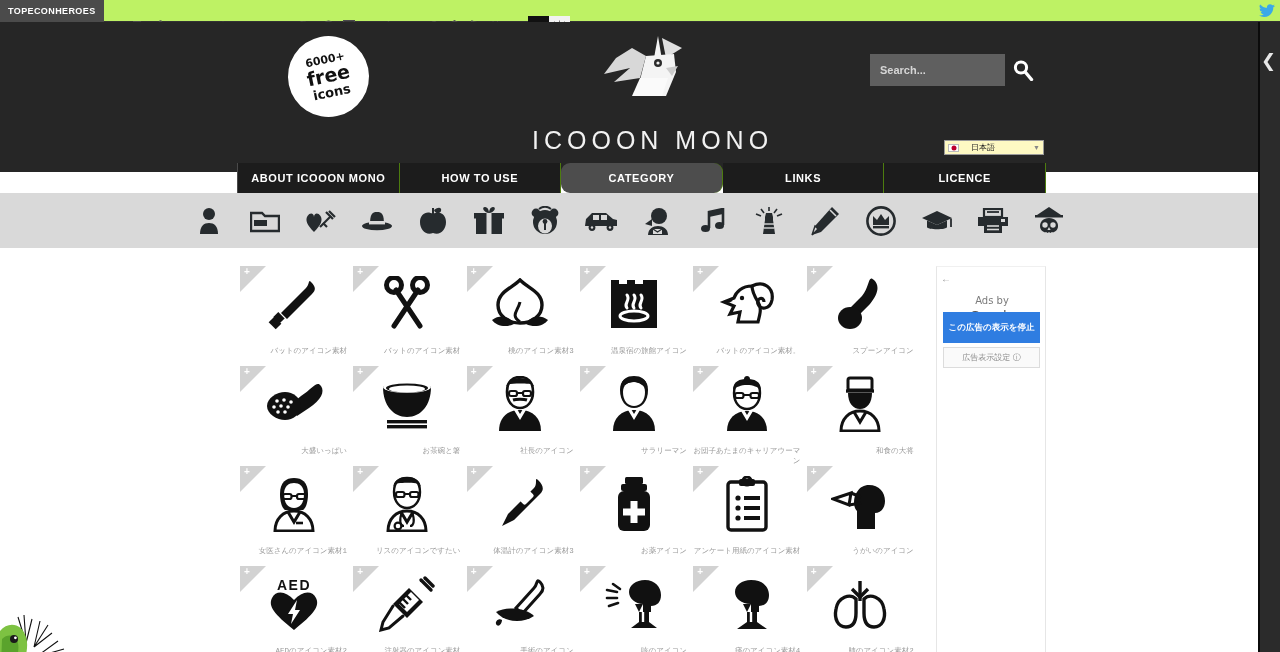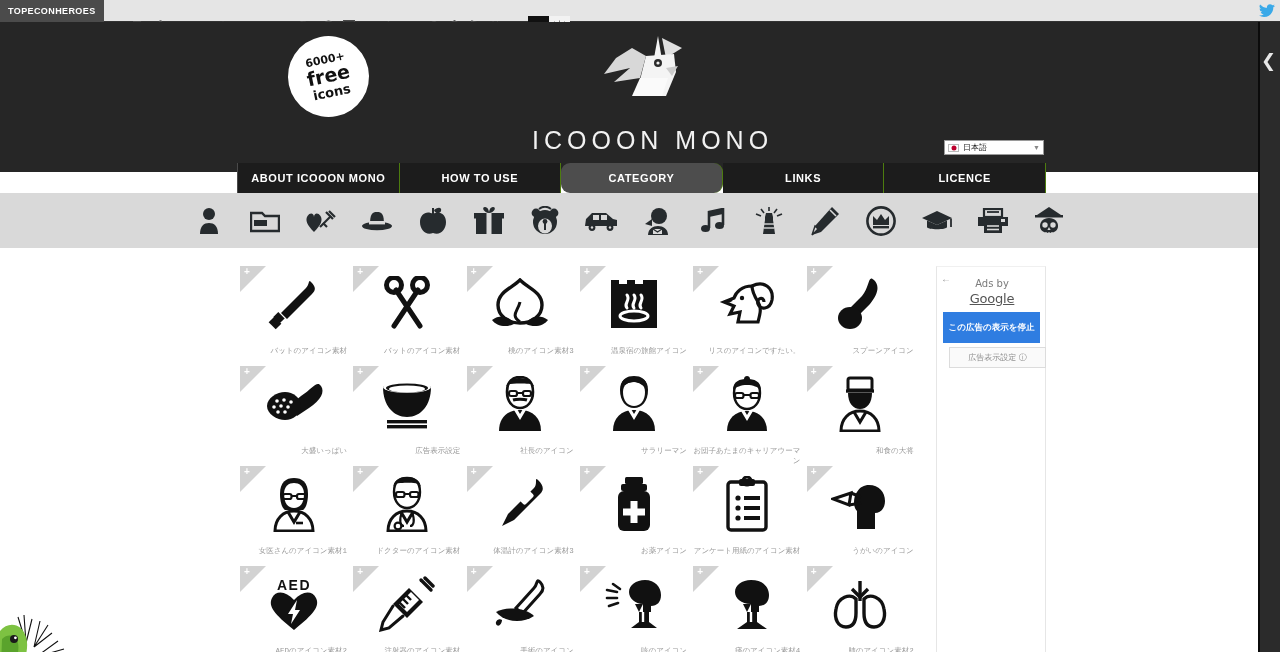--- a/index.html
+++ b/index.html
@@ -7,21 +7,21 @@
     width: 1280px; height: 652px;
     overflow: hidden;
     font-family: "Liberation Sans", "DejaVu Sans", sans-serif;
     background: #ffffff;
   }
 
   
   #topbar {
     position: absolute; top: 0; left: 0;
     width: 1280px; height: 22px;
-    background: #e5e5e5;
+    background: #bef264;
     display: flex; align-items: center;
     border-bottom: 1px solid #333;
   }
   #topbar-brand {
     height: 22px; padding: 0 8px;
     background: #4b4b4b; color: #fff;
     display: flex; align-items: center;
     font-size: 9px; font-weight: bold;
     letter-spacing: .4px;
     font-family: "Liberation Sans", sans-serif;
@@ -88,23 +88,24 @@
     font-family:"Liberation Sans", sans-serif;
   }
   #search-input::placeholder { color:#d6d6d6; font-weight:bold; }
   #search-btn {
     width:36px; height:32px; background:transparent; border:none;
     color:#fff; display:flex; align-items:center; justify-content:center; cursor:pointer;
   }
 
   #lang-select {
     position:absolute; left:944px; top:118px;
-    width:100px; height:15px; background:#ffffff; border:1px solid #9a9a9a;
+    width:100px; height:15px; background:#fef9c3; border:1px solid #9a9a9a;
     display:flex; align-items:center; padding:0 3px; font-size:8px; color:#222;
     cursor:pointer;
+    gap:8px;
   }
   #lang-flag {
     width:11px; height:8px; background:#fff; border:1px solid #bbb;
     position:relative; margin-right:4px; flex:none;
   }
   #lang-flag::after {
     content:""; position:absolute; left:50%; top:50%;
     transform:translate(-50%,-50%);
     width:5px; height:5px; border-radius:50%; background:#bc002d;
   }
@@ -172,34 +173,34 @@
   #ads {
     position:absolute; left:936px; top:18px;
     width:110px; height:404px; background:#fff;
     border-left:1px solid #e6e6e6; border-right:1px solid #e6e6e6;
     border-top:1px solid #f0f0f0;
   }
   #ads-back {
     position:absolute; left:4px; top:6px; color:#9a9a9a; font-size:10px; cursor:pointer;
   }
   #ads-by {
-    position:absolute; left:0; top:11px; width:110px; text-align:center;
+    position:absolute; left:0; top:28px; width:110px; text-align:center;
     color:#7b7b7b; font-size:10px; line-height:1.25;
     font-family:"DejaVu Sans", sans-serif;
   }
   #ads-by .g { display:block; font-size:13px; color:#555; letter-spacing:-.2px;text-decoration:underline; }
   #ads-stop {
     position:absolute; left:6px; top:45px; width:97px; height:31px;
     background:#2f7de1; color:#fff; font-size:8.5px; font-weight:bold;
     display:flex; align-items:center; justify-content:center; text-align:center;
     line-height:1.3; cursor:pointer; border:none;
     font-family:"DejaVu Sans", sans-serif;
   }
   #ads-settings {
-    position:absolute; left:12px; top:80px; width:97px; height:21px;
+    position:absolute; left:6px; top:80px; width:97px; height:21px;
     background:#fafafa; border:1px solid #dcdcdc; color:#8a8a8a; font-size:8px;
     display:flex; align-items:center; justify-content:center; cursor:pointer;
     font-family:"DejaVu Sans", sans-serif;
   }
 
   
   #leftdeco { position:absolute; left:0px; top:355px; width:80px; height:115px; pointer-events:none; }
 </style>
 </head>
 <body>
@@ -366,20 +367,29 @@
           <path d="M50 22 L36 14 L20 24 L8 40 L34 34 L18 48 L44 44 Z" fill="#d8d8d8"></path>
           <path d="M44 44 L36 62 L66 62 L72 44 Z" fill="#fafafa"></path>
           <circle cx="62" cy="29" r="4" fill="#2b2b2b"></circle>
           <circle cx="62" cy="29" r="1.6" fill="#f0f0f0"></circle>
           <path d="M70 34 L82 32 L76 42 Z" fill="#cccccc"></path>
         </svg>
       </div>
 
       <div id="site-title">ICOOON MONO</div>
 
+      <div id="search-wrap">
+        <input id="search-input" type="text" placeholder="Search..." style="">
+        <button id="search-btn">
+          <svg width="22" height="22" viewBox="0 0 22 22">
+            <circle cx="9" cy="8.5" r="5.6" fill="none" stroke="#fff" stroke-width="3"></circle>
+            <path d="M13.2 13 L19.5 20.5" stroke="#fff" stroke-width="3.4" stroke-linecap="round"></path>
+          </svg>
+        </button>
+      </div>
 
       <div id="lang-select">
         <span id="lang-flag"></span>
         <span>日本語</span>
         <span id="lang-caret">▼</span>
       </div>
 
       <div id="mainnav">
         <div class="navitem">ABOUT ICOOON MONO</div>
         <div class="navitem">HOW TO USE</div>
@@ -612,21 +622,21 @@
           <div class="thumb">
             <div class="corner"></div>
             <span class="corner-plus">+</span>
             <svg width="58" height="56" viewBox="0 0 58 56">
                 <path d="M34 10 C46 4 56 12 54 24 C52 34 42 34 40 28 C38 22 46 20 46 26" fill="none" stroke="#111" stroke-width="3.2"></path>
                 <path d="M34 10 C24 10 18 16 16 22 L6 26 L16 30 L12 38 L22 36 L20 46 L40 46 C42 38 44 32 40 26 C37 21 34 16 34 10Z" fill="none" stroke="#111" stroke-width="3.2"></path>
                 <circle cx="24" cy="22" r="2.2" fill="#111"></circle>
                 <path d="M14 24 L10 26" stroke="#111" stroke-width="2"></path>
               </svg>
           </div>
-          <div class="cap">リスのアイコンですたい。</div>
+          <div class="cap">バットのアイコン素材。</div>
         </div>
 
         <div class="cell">
           <div class="thumb">
             <div class="corner"></div>
             <span class="corner-plus">+</span>
             <svg width="48" height="56" viewBox="0 0 48 56">
                 <path d="M38 4 C44 10 42 18 34 28 L22 40 L14 32 L26 20 C34 10 32 -2 38 4Z" fill="#111"></path>
                 <ellipse cx="14" cy="42" rx="12" ry="11" fill="#111"></ellipse>
               </svg>
@@ -662,21 +672,21 @@
             <span class="corner-plus">+</span>
             <svg width="60" height="50" viewBox="0 0 60 50">
                 <path d="M6 8 C6 4 54 4 54 8 C54 26 44 38 30 38 C16 38 6 26 6 8Z" fill="#111"></path>
                 <ellipse cx="30" cy="8" rx="24" ry="6" fill="#fff"></ellipse>
                 <ellipse cx="30" cy="9" rx="21" ry="4.6" fill="#111"></ellipse>
                 <ellipse cx="30" cy="10" rx="18" ry="3.4" fill="#fff"></ellipse>
                 <rect x="10" y="41" width="40" height="3.4" fill="#111"></rect>
                 <rect x="10" y="46" width="40" height="3.4" fill="#111"></rect>
               </svg>
           </div>
-          <div class="cap">広告表示設定</div>
+          <div class="cap">お茶碗と箸</div>
         </div>
 
         <div class="cell">
           <div class="thumb">
             <div class="corner"></div>
             <span class="corner-plus">+</span>
             <svg width="50" height="56" viewBox="0 0 50 56">
                 <path d="M12 16 C12 5 18 1 25 1 C32 1 38 5 38 16 C38 26 32 32 25 32 C18 32 12 26 12 16Z" fill="#fff" stroke="#111" stroke-width="2.6"></path>
                 <path d="M11 13 C11 5 18 2 25 2 C32 2 39 5 39 13 L39 9 C36 7 14 7 11 9Z" fill="#111"></path>
                 <rect x="14" y="15" width="8" height="5" rx="2" fill="none" stroke="#111" stroke-width="2.2"></rect>
@@ -766,21 +776,21 @@
                 <rect x="14" y="16" width="8.5" height="5" rx="2" fill="none" stroke="#111" stroke-width="2.2"></rect>
                 <rect x="28" y="16" width="8.5" height="5" rx="2" fill="none" stroke="#111" stroke-width="2.2"></rect>
                 <path d="M22.5 18 H28" stroke="#111" stroke-width="2"></path>
                 <path d="M6 55 C6 43 14 35 25 35 C36 35 44 43 44 55Z" fill="none" stroke="#111" stroke-width="3"></path>
                 <path d="M19 36 L25 46 L31 36" fill="none" stroke="#111" stroke-width="3"></path>
                 <path d="M20 36 C17 44 18 50 22 50" fill="none" stroke="#111" stroke-width="2.2"></path>
                 <path d="M30 36 C33 44 32 50 28 50" fill="none" stroke="#111" stroke-width="2.2"></path>
                 <circle cx="16" cy="50" r="3.4" fill="none" stroke="#111" stroke-width="2.2"></circle>
               </svg>
           </div>
-          <div class="cap">ドクターのアイコン素材</div>
+          <div class="cap">リスのアイコンですたい</div>
         </div>
 
         <div class="cell">
           <div class="thumb">
             <div class="corner"></div>
             <span class="corner-plus">+</span>
             <svg width="52" height="56" viewBox="0 0 52 56">
                 <path d="M44 4 C50 10 50 14 46 18 L20 44 L8 50 L14 38 L40 12 C44 8 40 0 44 4Z" fill="#111"></path>
                 <rect x="28" y="14" width="9" height="14" rx="2" transform="rotate(45 32 21)" fill="#fff"></rect>
               </svg>

